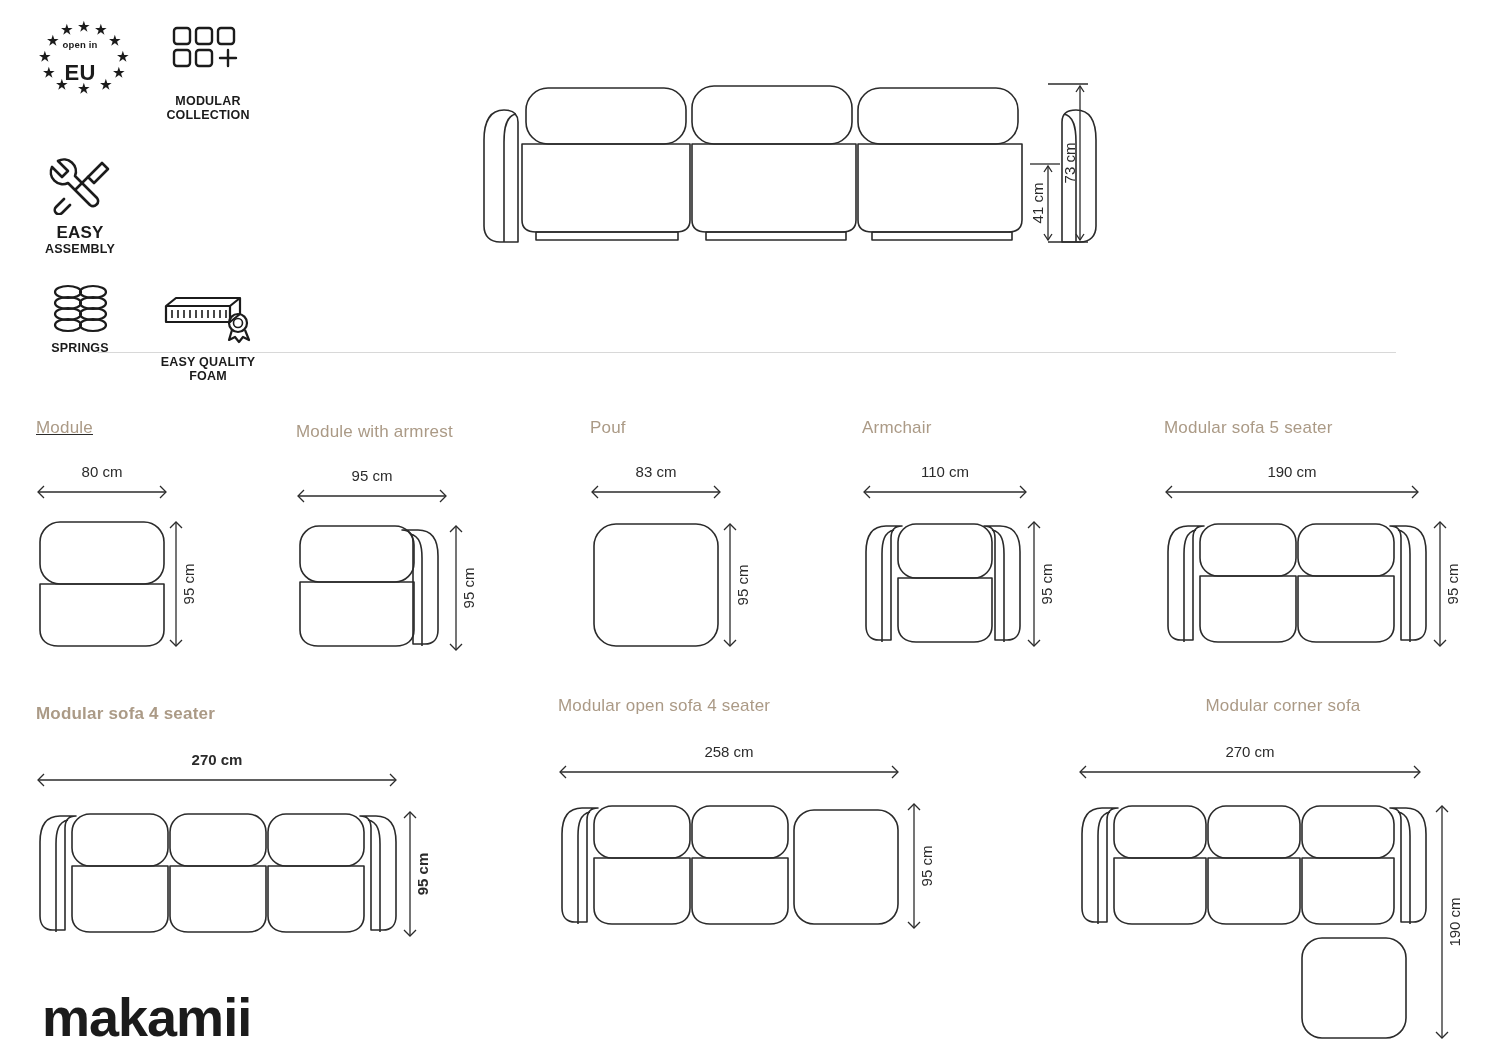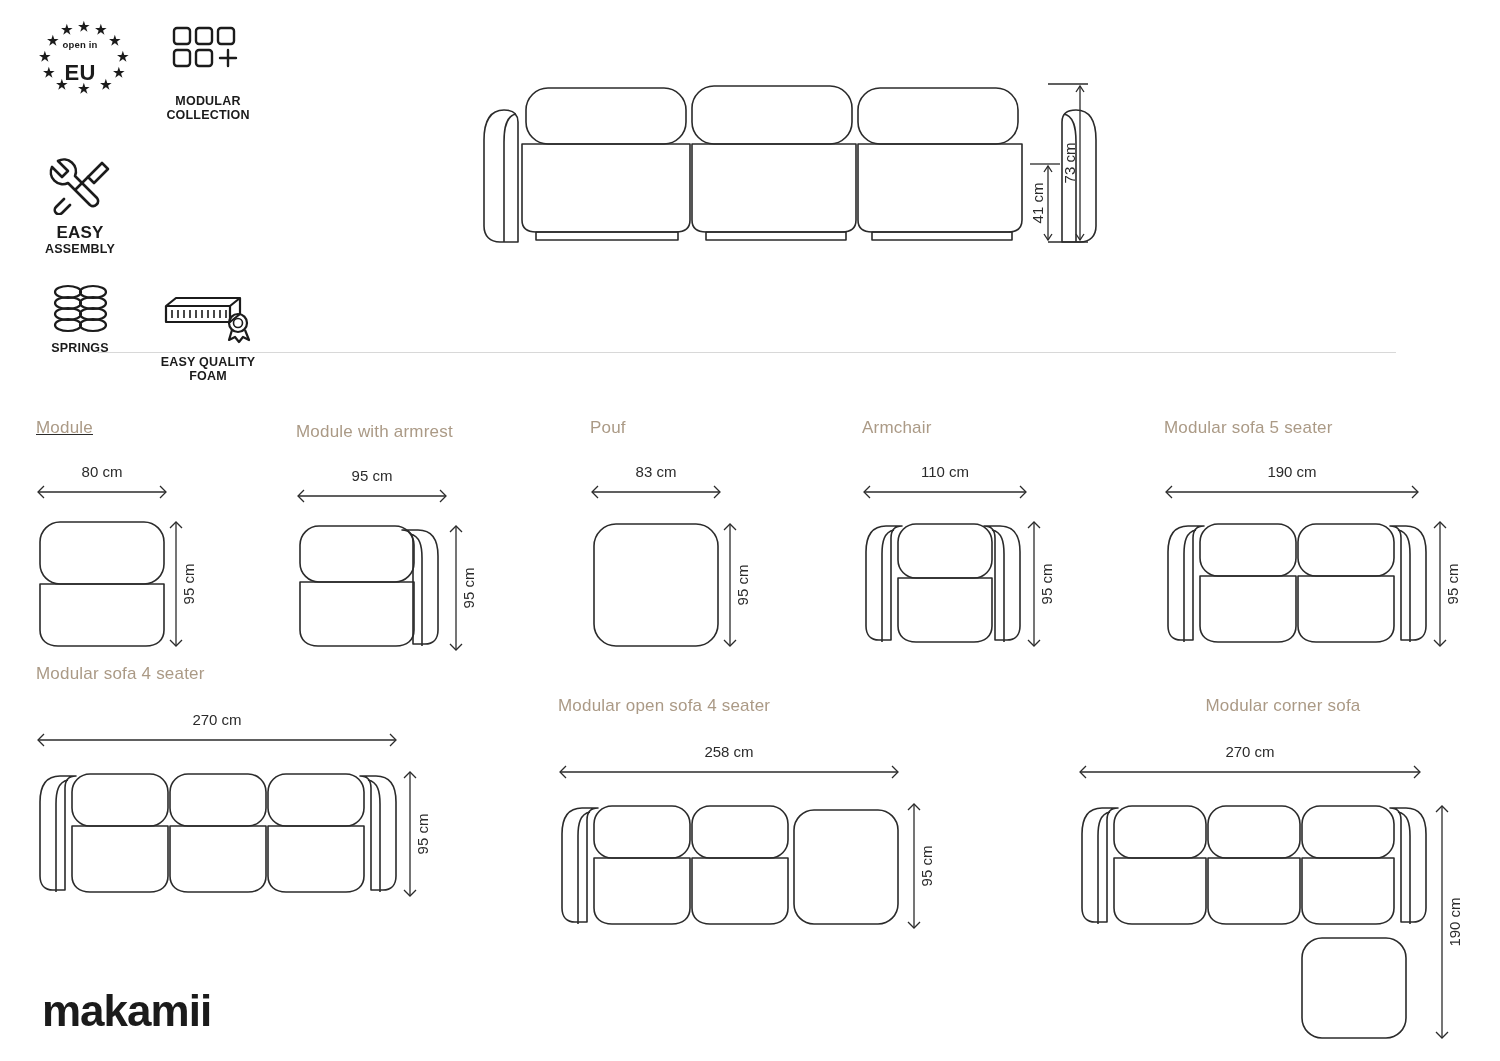--- a/index.html
+++ b/index.html
@@ -117,21 +117,21 @@
     letter-spacing: .2px;
     margin-bottom: 6px;
   }
   .svg-box { display: block; }
 
   
   .logo {
     position: absolute;
     left: 42px;
     top: 986px;
-    font-size: 44px;
+    font-size: 54px;
     font-weight: bold;
     letter-spacing: -1px;
     color: #1b1b1b;
   }
   svg text {
     font-family: "Liberation Sans", sans-serif;
     fill: #2b2b2b;
   }
 </style>
 </head>
@@ -408,21 +408,21 @@
       </g>
       <g stroke="#2b2b2b" stroke-width="1.3" fill="none">
         <path d="M276 78 v124"></path>
         <path d="M270 84 l6 -6 6 6"></path>
         <path d="M270 196 l6 6 6 -6"></path>
       </g>
       <text x="294" y="140" font-size="15" text-anchor="middle" transform="rotate(-90 294 140)">95 cm</text>
     </svg>
   </div>
 
-  <div class="item" style="left:36px; top:664px;">
+  <div class="item" style="left:36px; top:704px;font-weight:bold;">
     <div class="item-title">Modular sofa 4 seater</div>
     <svg width="450" height="230" viewBox="0 0 450 230" class="svg-box">
       <g stroke="#2b2b2b" stroke-width="1.3" fill="none">
         <path d="M2 50 h358"></path>
         <path d="M8 44 l-6 6 6 6"></path>
         <path d="M354 44 l6 6 -6 6"></path>
       </g>
       <text x="181" y="35" font-size="15" text-anchor="middle">270 cm</text>
       <g fill="none" stroke="#2b2b2b" stroke-width="1.6" stroke-linejoin="round">
         <path d="M24 86 c-14 0 -20 10 -20 26 v74 c0 9 5 14 13 14 h12 v-102 c0 -8 4 -12 11 -12 z"></path>

